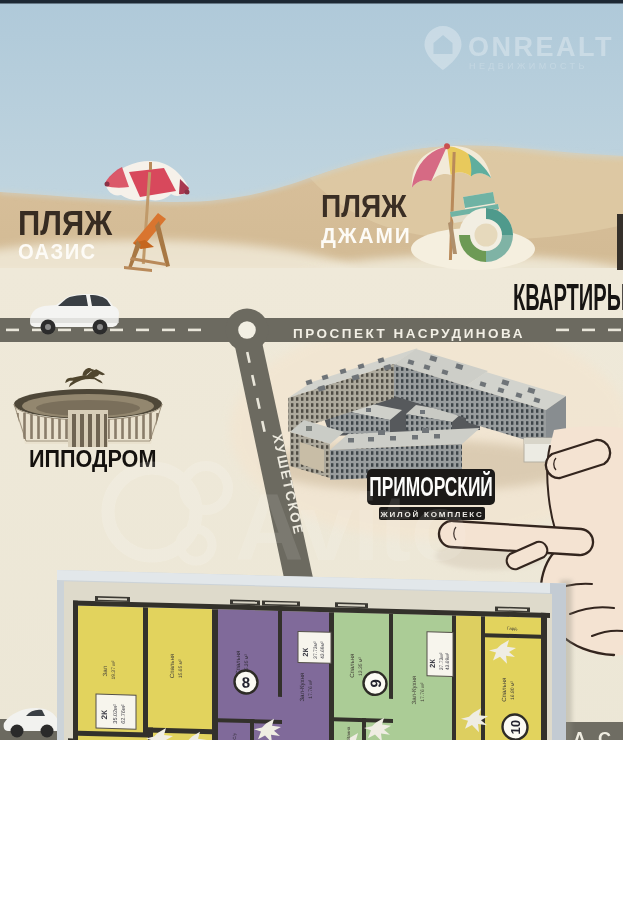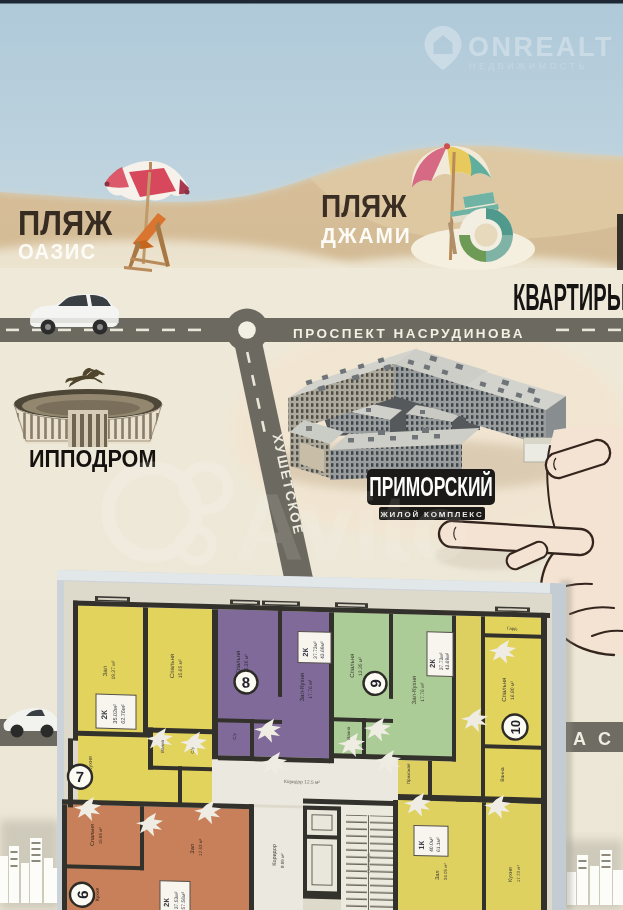--- a/index.html
+++ b/index.html
@@ -1,16 +1,16 @@
 <!DOCTYPE html>
 <html><head>
 <meta charset="utf-8">
 <style>
 html,body{margin:0;padding:0}
-.page{position:relative;width:623px;height:910px;overflow:hidden;background:#f0abfc;font-family:"Liberation Sans",sans-serif;filter:blur(0.45px)}
+.page{position:relative;width:623px;height:740px;overflow:hidden;background:#f0abfc;font-family:"Liberation Sans",sans-serif;filter:blur(0.45px)}
 text{font-family:"Liberation Sans",sans-serif}
 </style>
 </head>
 <body>
 <div class="page">
 <svg width="623" height="910" viewBox="0 0 623 910" xmlns="http://www.w3.org/2000/svg">
 <defs>
 <linearGradient id="sky" x1="0" y1="0" x2="0" y2="1">
 <stop offset="0" stop-color="#afc9d9"></stop>
           <stop offset="1" stop-color="#c8dae2"></stop>

